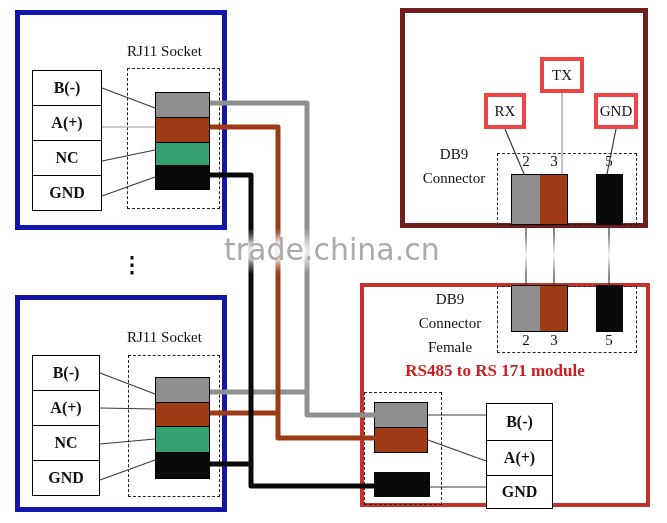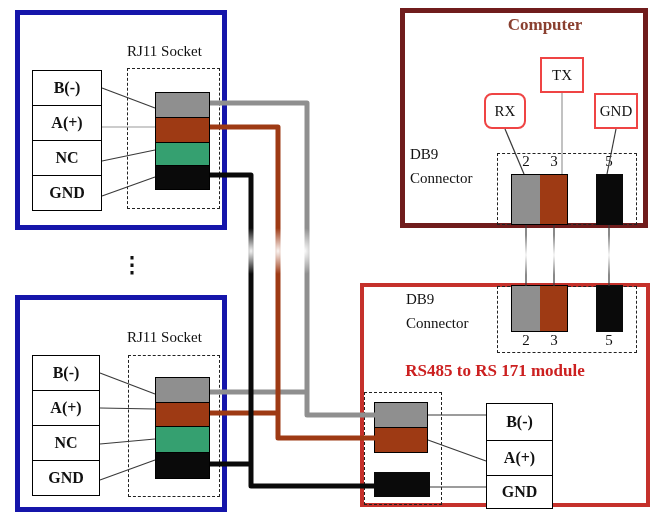--- a/index.html
+++ b/index.html
@@ -27,23 +27,23 @@
   .c-gray{background:var(--c-wire_gray,#8f8f8f);}
   .c-brown{background:var(--c-wire_brown,#9e3a14);}
   .c-green{background:var(--c-pin_green,#35a070);}
   .c-black{background:var(--c-wire_black,#0a0a0a);}
 
   .title{font-size:15px;text-align:left;}
   .big-title{font-size:17px;font-weight:bold;text-align:center;}
   .computer-title{color:var(--c-computer_title,#8a4030);}
   .module-title{color:var(--c-module_title,#cc2020);}
 
-  .sigbox{border:2px solid #ef4444;background:#fff;display:flex;align-items:center;
+  .sigbox{border:4px solid #ef4444;background:#fff;display:flex;align-items:center;
           justify-content:center;font-size:15px;}
-  .conn-label{font-size:15px;text-align:left;line-height:24px;}
+  .conn-label{font-size:15px;text-align:center;line-height:24px;}
   .pin-num{width:20px;text-align:center;font-size:15px;}
 
   .pinpair{display:flex;border:1px solid #000;}
   .pinpair > div{height:100%;}
 
   svg.overlay{position:absolute;left:0;top:0;pointer-events:none;}
   .wire{fill:none;stroke-width:5;stroke-linejoin:round;}
   .wire-gray{stroke:var(--c-wire_gray,#8f8f8f);}
   .wire-brown{stroke:var(--c-wire_brown,#9e3a14);}
   .wire-black{stroke:var(--c-wire_black,#0a0a0a);}
@@ -94,24 +94,23 @@
   </div>
 
   <div class="abs stack" style="left:155px;top:377px;width:55px;">
     <div class="c-gray" style="height:24px;"></div>
     <div class="c-brown" style="height:23px;"></div>
     <div class="c-green" style="height:25px;"></div>
     <div class="c-black" style="height:25px;"></div>
   </div>
 
   <div class="abs maroon-box" style="left:400px;top:8px;width:248px;height:220px;"></div>
-  <div class="abs big-title computer-title" style="left:480px;top:15px;width:130px;">Computer</div>
 
   <div class="abs sigbox" style="left:540px;top:57px;width:44px;height:36px;">TX</div>
-  <div class="abs sigbox" style="left:484px;top:93px;width:42px;height:36px;border-radius:8px;">RX</div>
+  <div class="abs sigbox" style="left:484px;top:93px;width:42px;height:36px;">RX</div>
   <div class="abs sigbox" style="left:594px;top:93px;width:44px;height:36px;">GND</div>
 
   <div class="abs conn-label" style="left:410px;top:142px;width:88px;">
     <span style="display:block">DB9</span>
     <span style="display:block">Connector</span>
   </div>
 
   <div class="abs dashed" style="left:497px;top:153px;width:140px;height:72px;"></div>
   <div class="abs pin-num" style="left:516px;top:153px;">2</div>
   <div class="abs pin-num" style="left:544px;top:153px;">3</div>
@@ -121,20 +120,21 @@
     <div class="c-gray" style="width:29px;"></div>
     <div class="c-brown" style="width:28px;"></div>
   </div>
   <div class="abs c-black" style="left:596px;top:174px;width:27px;height:51px;"></div>
 
   <div class="abs red-box" style="left:360px;top:283px;width:290px;height:224px;"></div>
 
   <div class="abs conn-label" style="left:406px;top:287px;width:88px;">
     <span style="display:block">DB9</span>
     <span style="display:block">Connector</span>
+    <span style="display:block">Female</span>
   </div>
 
   <div class="abs dashed" style="left:497px;top:286px;width:140px;height:67px;"></div>
   <div class="abs pinpair" style="left:511px;top:285px;width:57px;height:47px;">
     <div class="c-gray" style="width:29px;"></div>
     <div class="c-brown" style="width:28px;"></div>
   </div>
   <div class="abs c-black" style="left:596px;top:285px;width:27px;height:47px;"></div>
   <div class="abs pin-num" style="left:516px;top:332px;">2</div>
   <div class="abs pin-num" style="left:544px;top:332px;">3</div>
@@ -187,14 +187,15 @@
     <path class="wire wire-black" d="M210,464 H251"></path>
   </svg>
 
   <div class="abs glow" style="left:238px;top:228px;width:26px;height:46px;"></div>
   <div class="abs glow" style="left:265px;top:228px;width:26px;height:46px;"></div>
   <div class="abs glow" style="left:292px;top:228px;width:26px;height:46px;"></div>
   <div class="abs glow" style="left:516px;top:235px;width:20px;height:40px;"></div>
   <div class="abs glow" style="left:544px;top:235px;width:20px;height:40px;"></div>
   <div class="abs glow" style="left:599px;top:235px;width:20px;height:40px;"></div>
 
+  <div class="abs watermark" style="left:224px;top:232px;">trade.china.cn</div>
 
 </div>
 
 </body></html>

